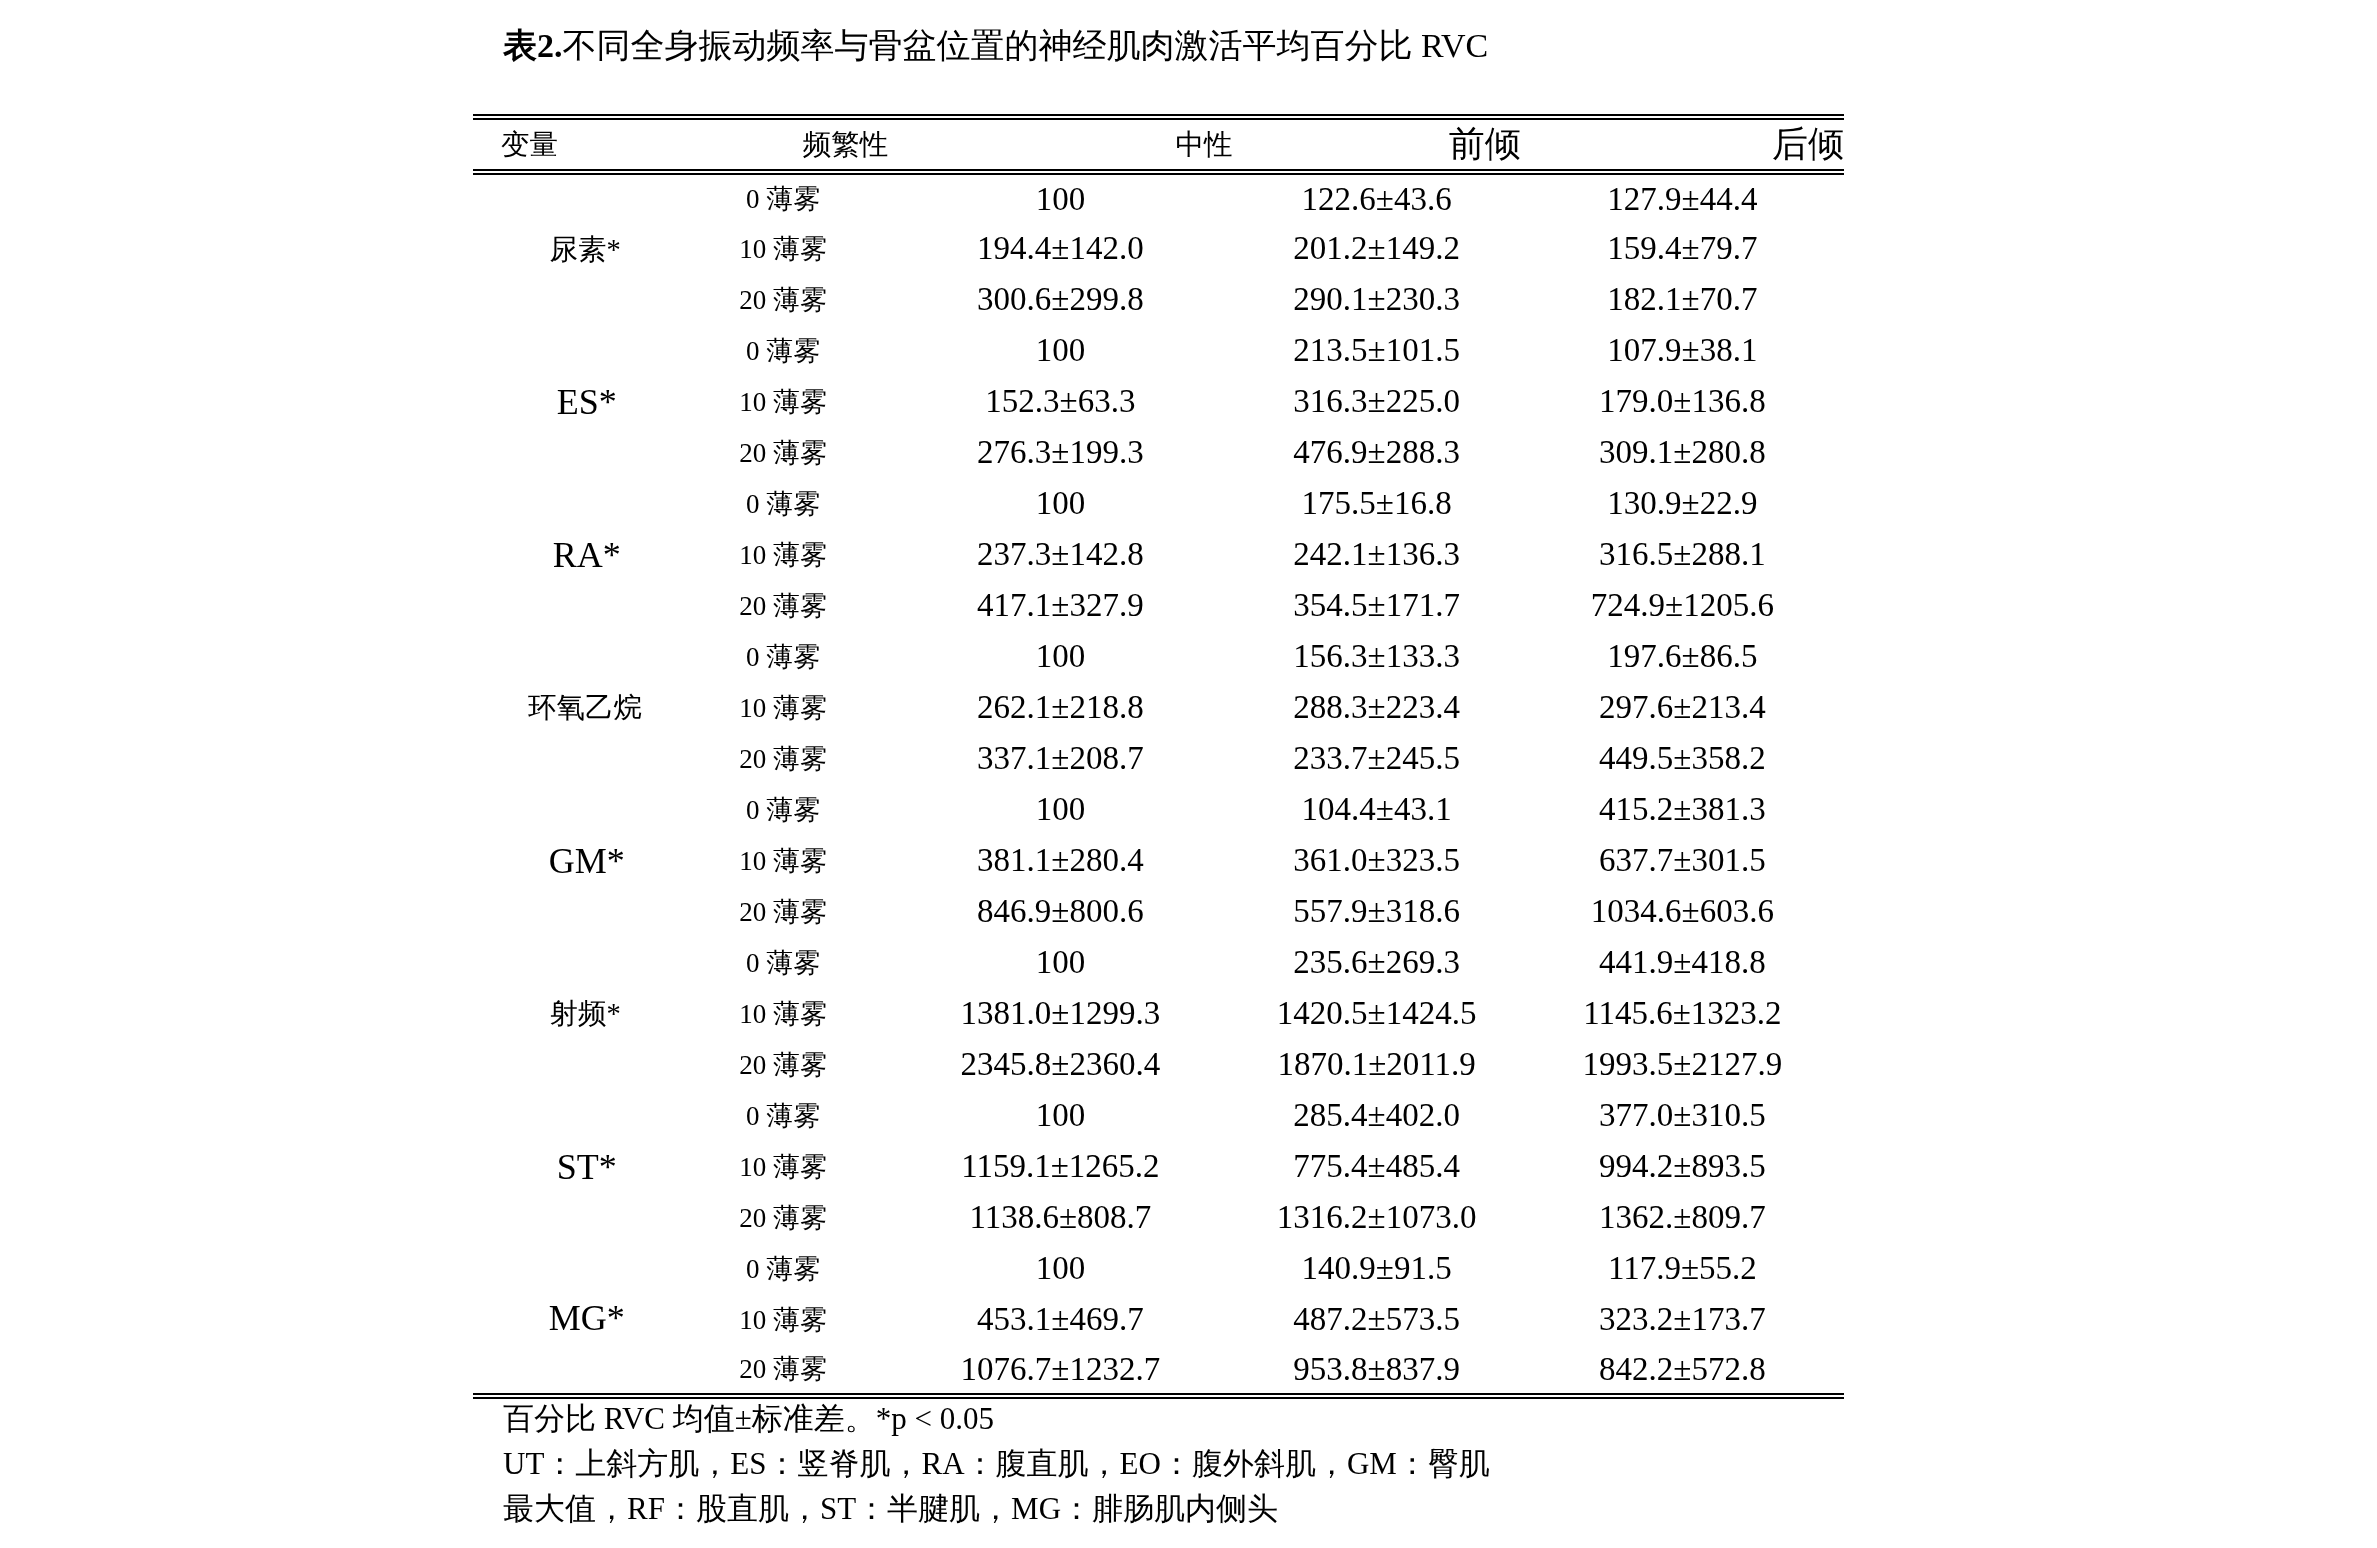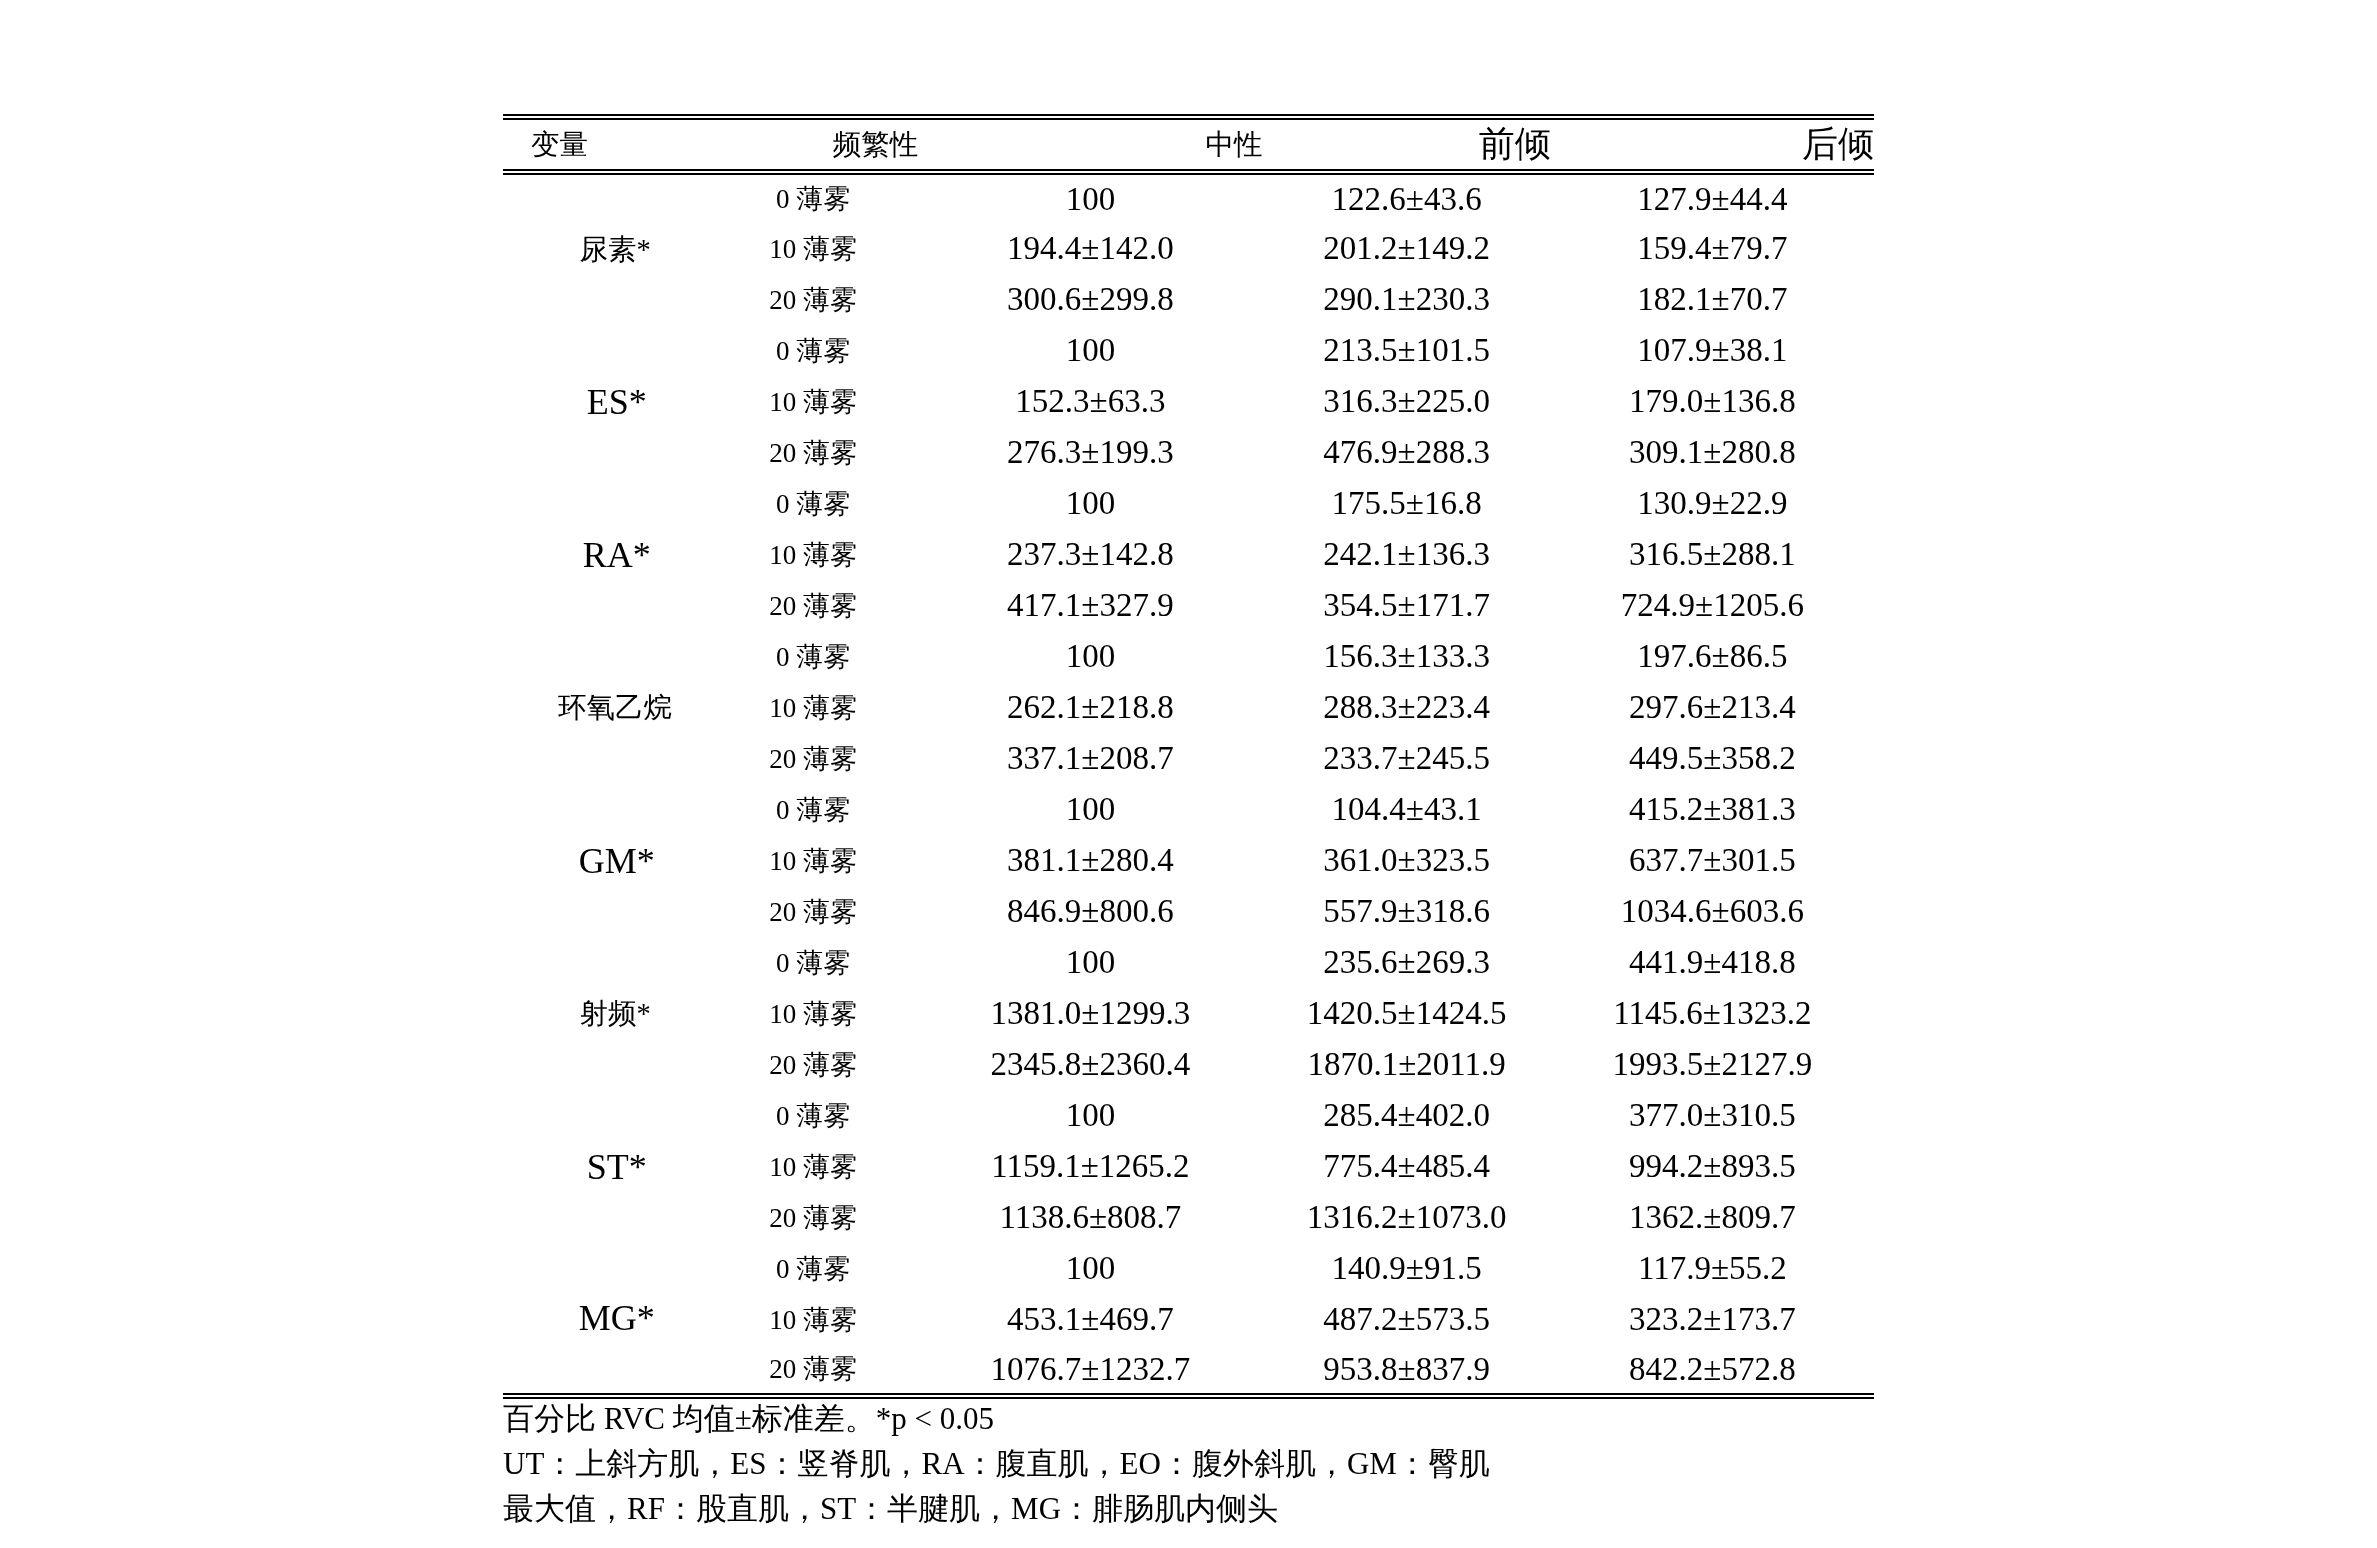--- a/index.html
+++ b/index.html
@@ -11,21 +11,21 @@
     color: #000;
   }
   .page { position: absolute; inset: 0; background: #fff; }
 
   .title {
     position: absolute; left: 503px; top: 24px;
     font-size: 34px; line-height: 43px; white-space: nowrap;
   }
   .title .bold { font-weight: bold; }
 
-  .tablewrap { position: absolute; left: 503px; top: 114px; width: 1371px; }
+  .tablewrap { position: absolute; left: 473px; top: 114px; width: 1371px; }
 
   table.data {
     width: 1371px;
     border-collapse: collapse;
     table-layout: fixed;
   }
   table.data thead tr { height: 46px; }
   table.data tbody tr { height: 51px; }
   thead { border-top: 6px double #000; border-bottom: 6px double #000; }
   tbody { border-bottom: 6px double #000; }
@@ -43,20 +43,23 @@
   .footnotes {
     position: absolute; left: 503px; top: 1396px;
     font-size: 31px; line-height: 45px; white-space: nowrap;
   }
 </style>
 </head>
 <body>
 
 <div class="page">
 
+  <div class="title">
+    <span class="bold">表2.</span><span>不同全身振动频率与骨盆位置的神经肌肉激活平均百分比 RVC</span>
+  </div>
 
   <div class="tablewrap">
     <table class="data">
       <colgroup>
         <col style="width:205px">
           <col style="width:210px">
           <col style="width:344px">
           <col style="width:288px">
           <col style="width:323px">
       </colgroup>

